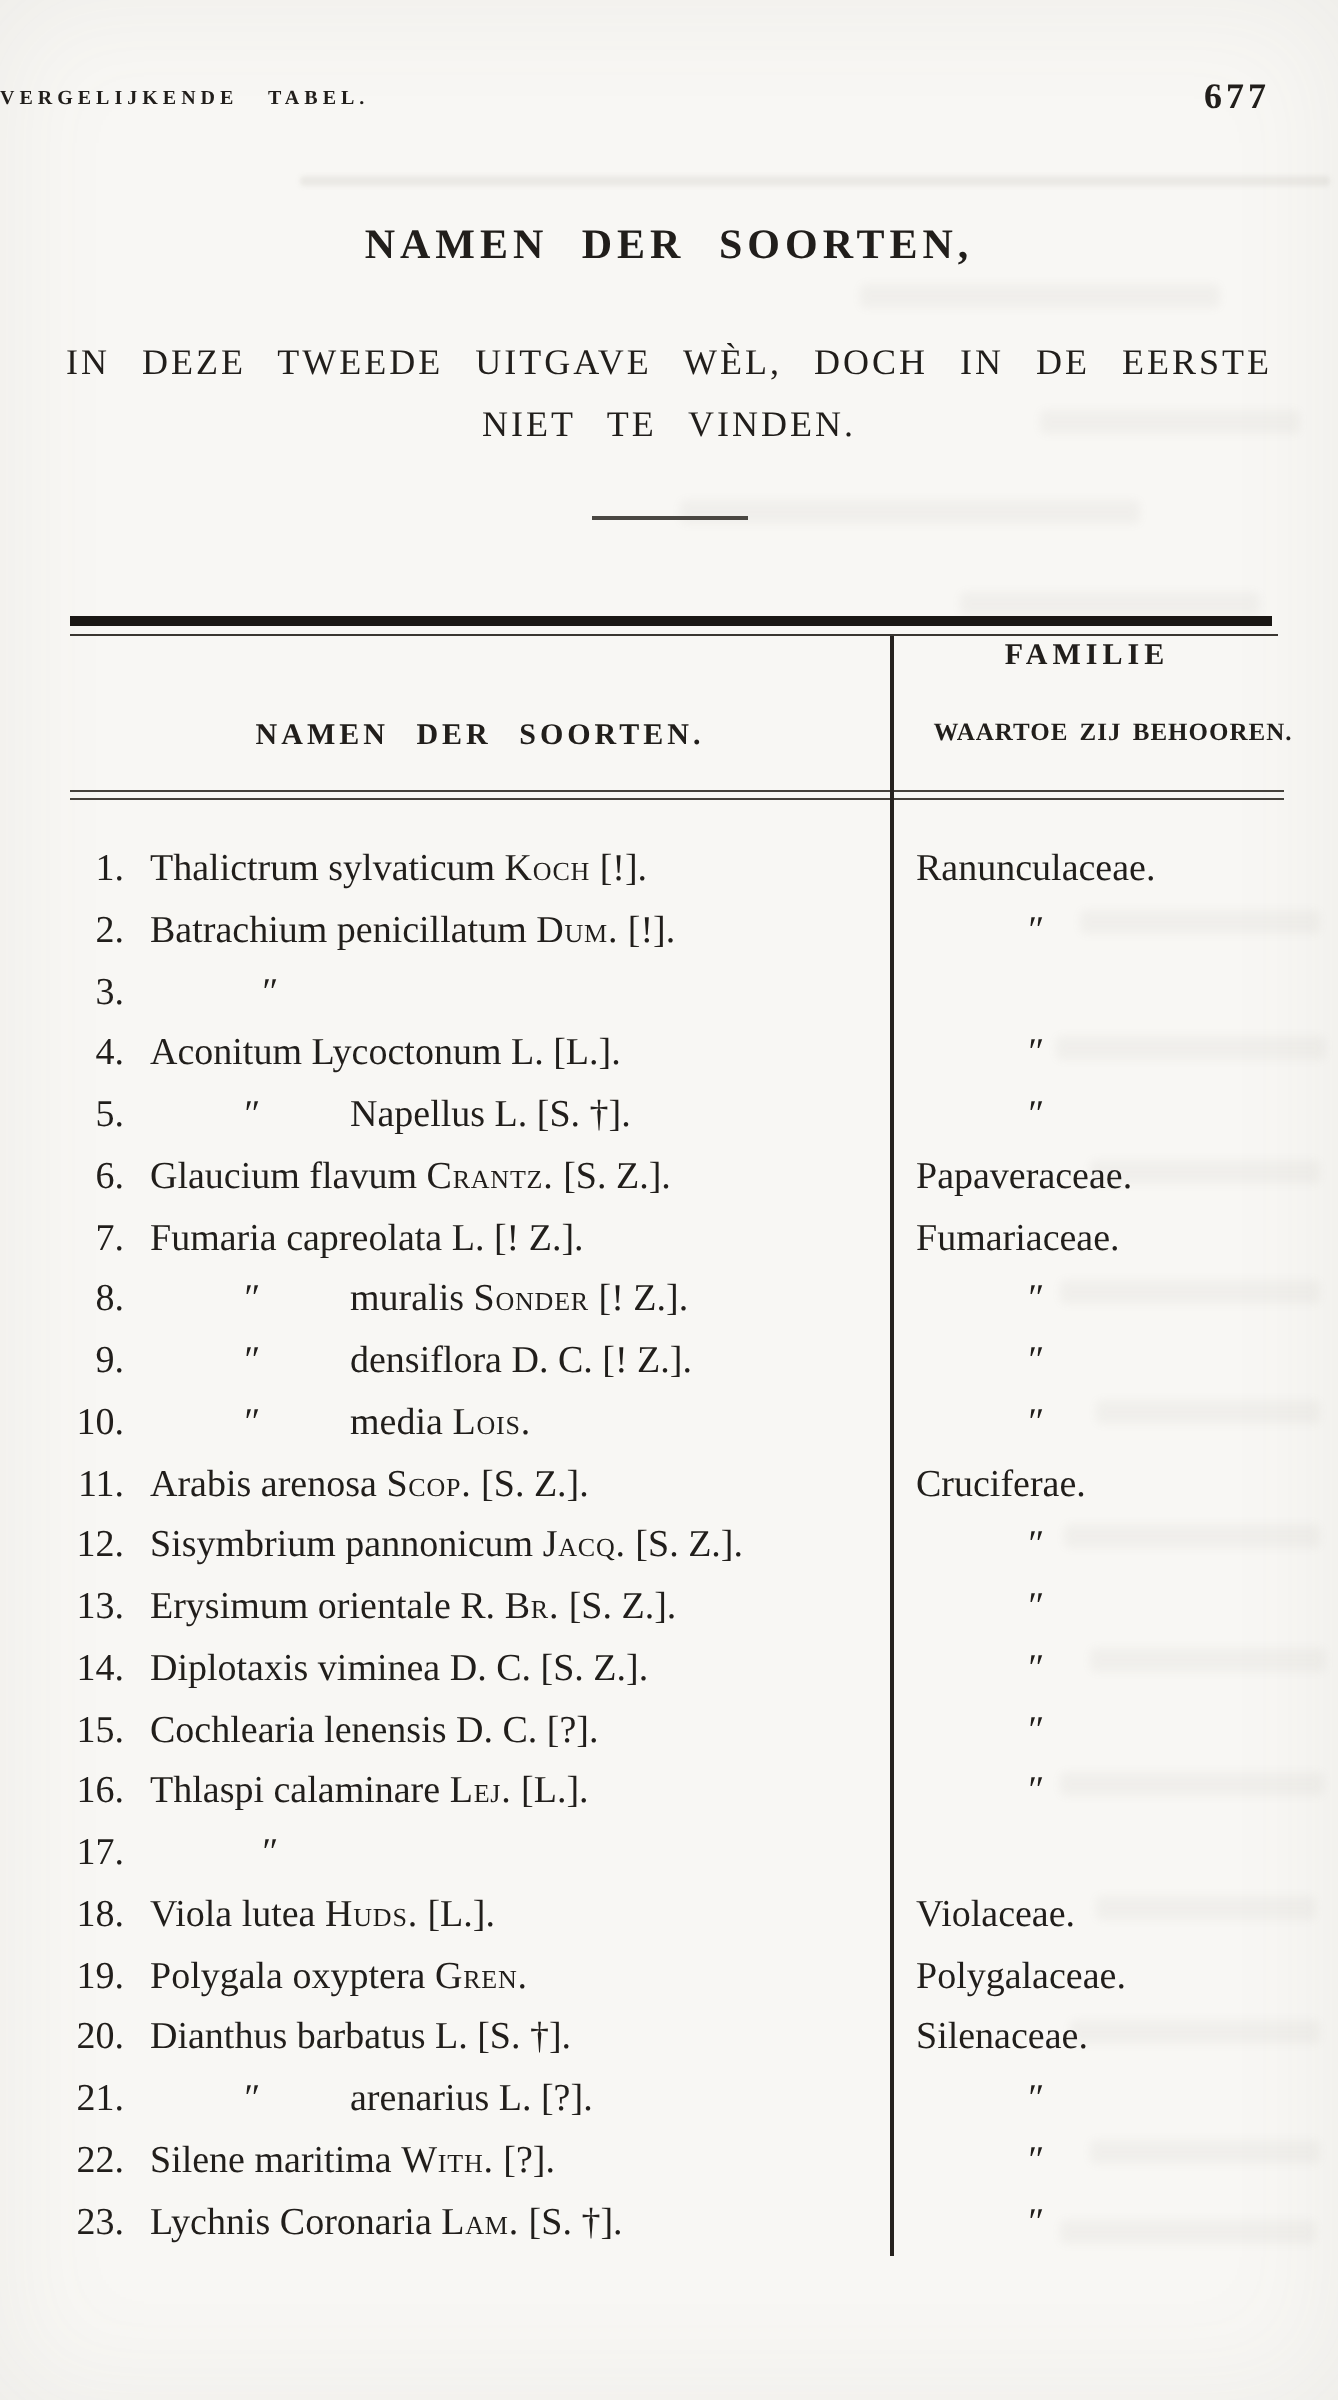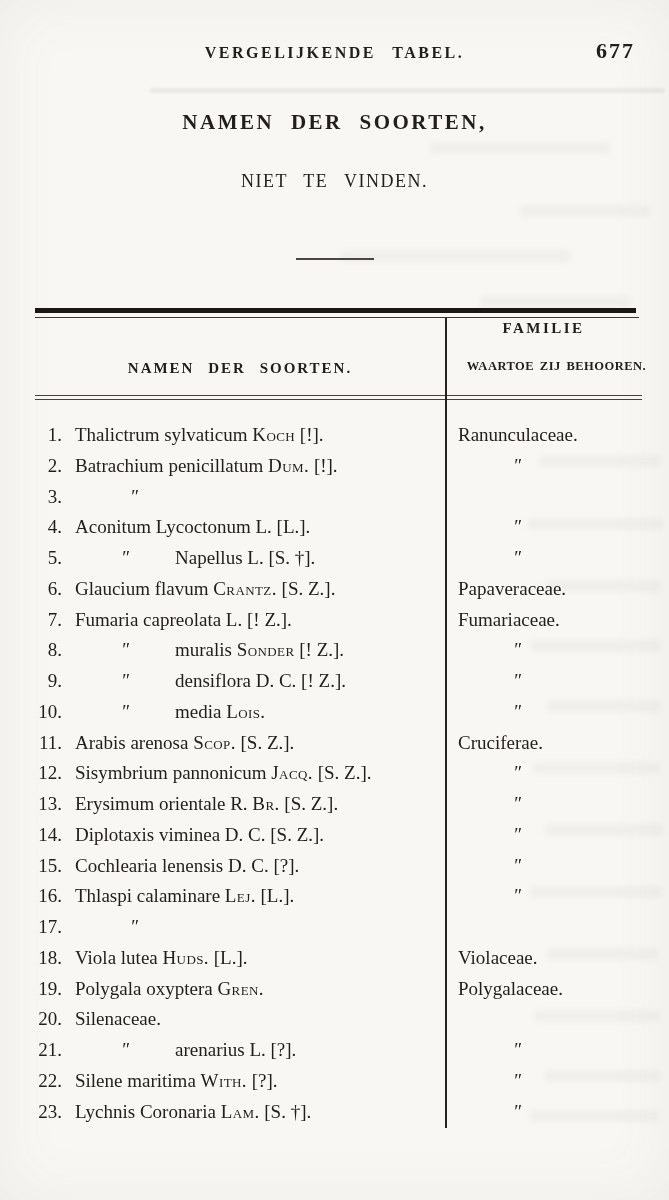--- a/index.html
+++ b/index.html
@@ -14,27 +14,27 @@
     width:669px;height:1200px;
     margin:0 auto;
     background:var(--paper);
     color:var(--ink);
     overflow:hidden;
     box-shadow:inset 0 0 60px rgba(120,115,105,.08);
   }
   
   .running{
     position:absolute;top:44px;left:0;width:100%;
-    text-align:center;
-    font-size:16px;font-weight:bold;
+    text-align:left;
+    font-size:10px;font-weight:bold;
     letter-spacing:2.5px;word-spacing:10px;
   }
   .pagenum{
     position:absolute;top:38px;right:34px;
-    font-size:22px;font-weight:bold;letter-spacing:2px;
+    font-size:18px;font-weight:bold;letter-spacing:2px;
   }
   .title{
     position:absolute;top:110px;left:0;width:100%;
     text-align:center;
     font-size:21px;font-weight:600;
     letter-spacing:2.5px;word-spacing:9px;
   }
   .subtitle{
     position:absolute;top:166px;left:0;width:100%;
     text-align:center;
@@ -120,20 +120,21 @@
   <div class="ghost" style="top:948px;left:548px;width:110px;"></div>
   <div class="ghost" style="top:1010px;left:535px;width:125px;"></div>
   <div class="ghost" style="top:1070px;left:545px;width:115px;"></div>
   <div class="ghost" style="top:1110px;left:530px;width:128px;"></div>
 
   <div class="running">VERGELIJKENDE TABEL.</div>
   <div class="pagenum">677</div>
 
   <div class="title">NAMEN DER SOORTEN,</div>
   <div class="subtitle">
+    <div>IN DEZE TWEEDE UITGAVE WÈL, DOCH IN DE EERSTE</div>
     <div>NIET TE VINDEN.</div>
   </div>
 
   <div class="short-rule"></div>
 
   <div class="thick-rule"></div>
   <div class="thin-rule"></div>
   <div class="col1-header">NAMEN DER SOORTEN.</div>
   <div class="col2-header-1">FAMILIE</div>
   <div class="col2-header-2">WAARTOE ZIJ BEHOOREN.</div>
@@ -229,20 +230,21 @@
         <span class="name"><span>Viola lutea </span><span class="sc">Huds.</span><span> [L.].</span></span>
         <span class="fam">Violaceae.</span>
       </div>
       <div class="row">
         <span class="num">19.</span>
         <span class="name"><span>Polygala oxyptera </span><span class="sc">Gren.</span></span>
         <span class="fam">Polygalaceae.</span>
       </div>
       <div class="row">
         <span class="num">20.</span>
+        <span class="name"><span>Dianthus barbatus L. [S. †].</span></span>
         <span class="fam">Silenaceae.</span>
       </div>
       <div class="row">
         <span class="num">21.</span>
         <span class="name"><span class="sp-ditto">″</span><span>arenarius L. [?].</span></span>
         <span class="fam"><span class="fam-ditto">″</span></span>
       </div>
       <div class="row">
         <span class="num">22.</span>
         <span class="name"><span>Silene maritima </span><span class="sc">With.</span><span> [?].</span></span>

